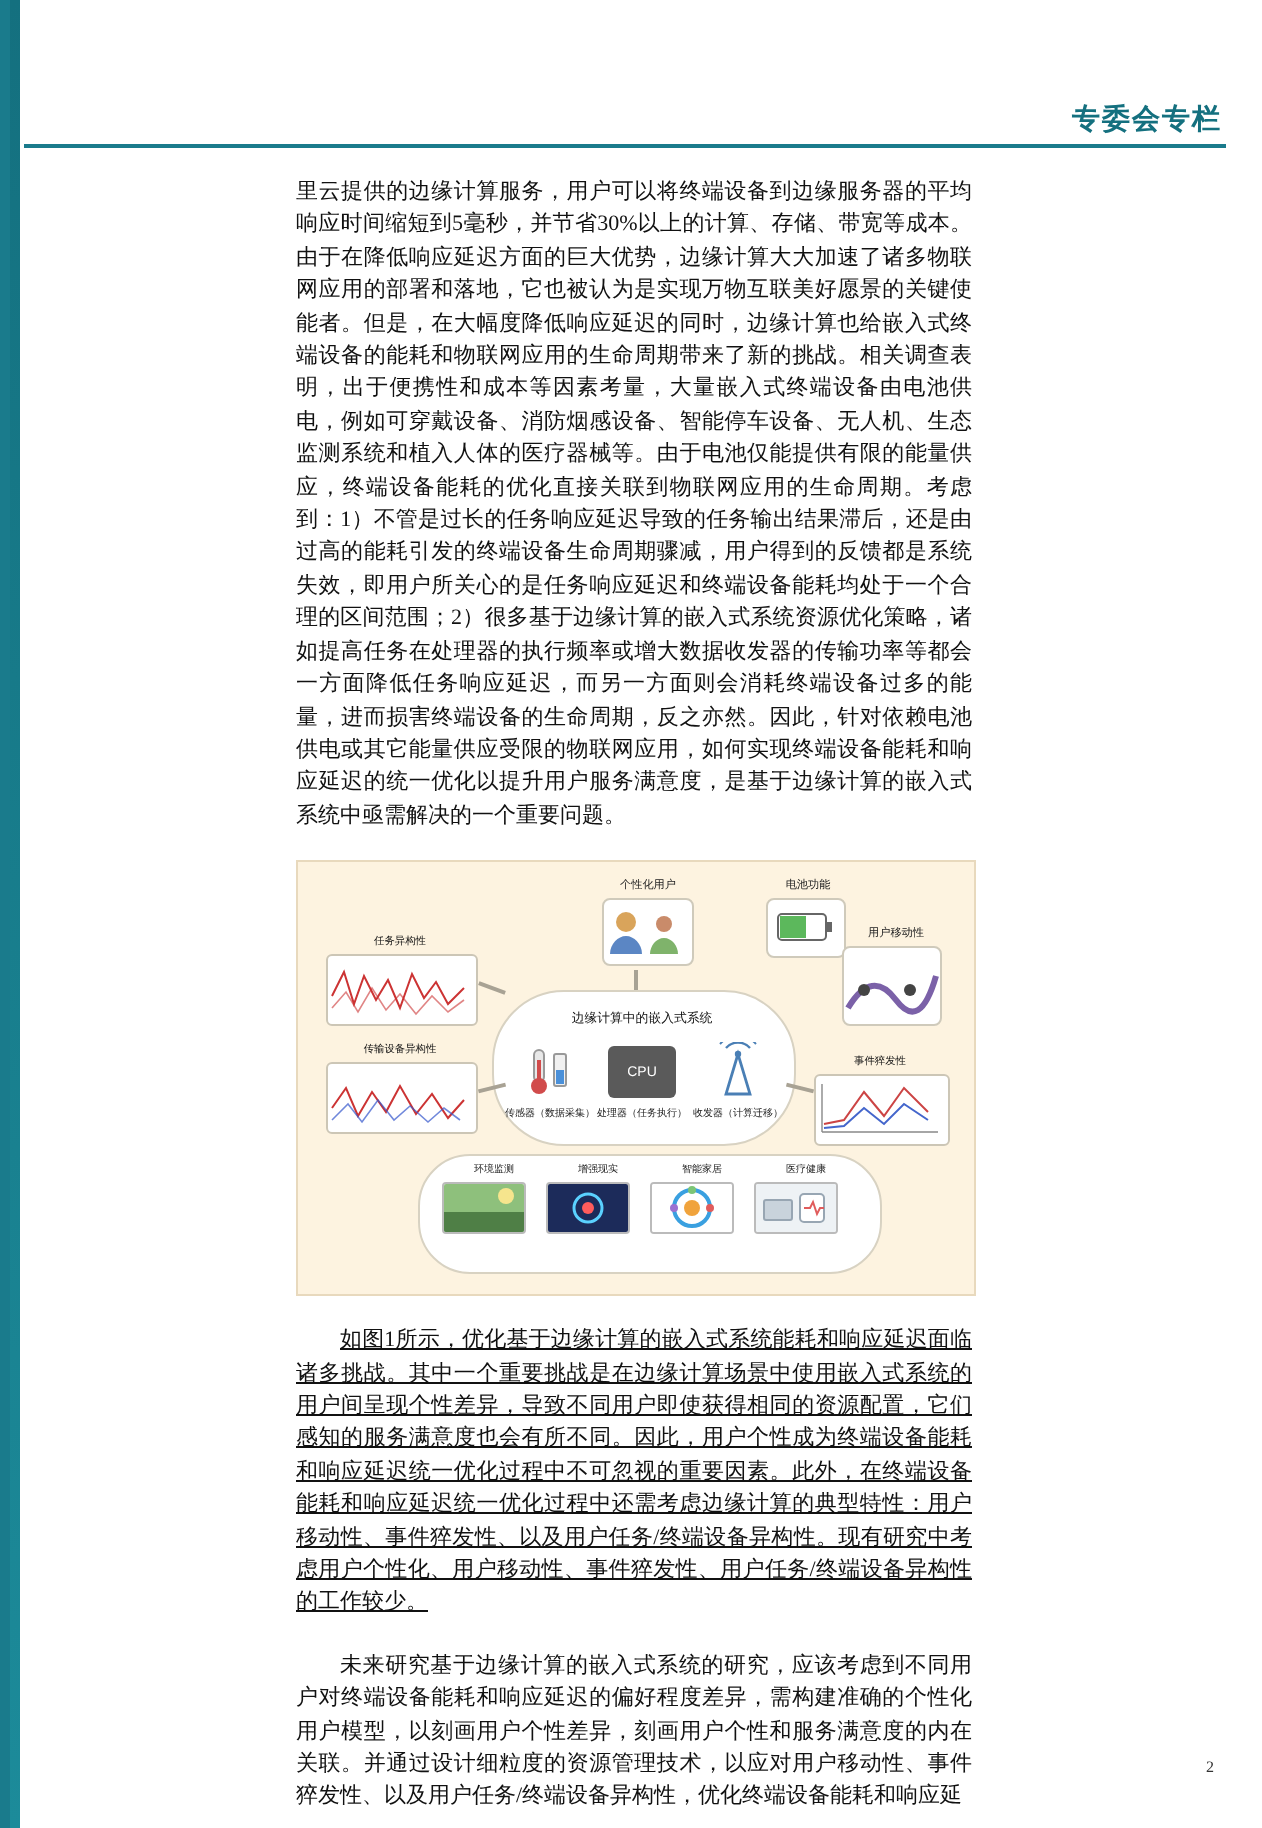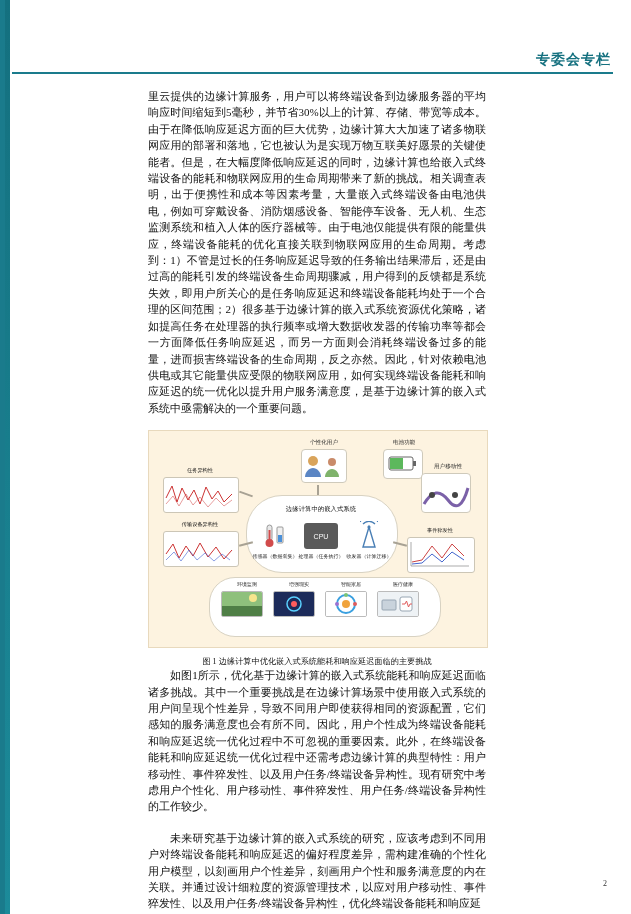--- a/index.html
+++ b/index.html
@@ -402,21 +402,20 @@
             <rect x="22" y="5" width="12" height="14" rx="2" fill="#ffffff" stroke="#98a6b3"></rect>
             <path d="M24 12 h3 l1.5 -3 l2 6 l1.5 -3 h2" stroke="#e05c5c" fill="none" stroke-width="1"></path>
           </svg>
         </div>
 
         <div class="arrow" style="left:90px; top:62px; width:14px; transform:rotate(20deg);"></div>
         <div class="arrow" style="left:90px; top:112px; width:14px; transform:rotate(-14deg);"></div>
         <div class="arrow" style="left:244px; top:112px; width:14px; transform:rotate(14deg);"></div>
         <div class="arrow" style="left:168px; top:54px; width:2px; height:10px;"></div>
       </div>
-      <div class="fig-caption">图 1 边缘计算中优化嵌入式系统能耗和响应延迟面临的主要挑战</div>
     </div>
 
-    <p class="para" style="">如图1所示，优化基于边缘计算的嵌入式系统能耗和响应延迟面临诸多挑战。其中一个重要挑战是在边缘计算场景中使用嵌入式系统的用户间呈现个性差异，导致不同用户即使获得相同的资源配置，它们感知的服务满意度也会有所不同。因此，用户个性成为终端设备能耗和响应延迟统一优化过程中不可忽视的重要因素。此外，在终端设备能耗和响应延迟统一优化过程中还需考虑边缘计算的典型特性：用户移动性、事件猝发性、以及用户任务/终端设备异构性。现有研究中考虑用户个性化、用户移动性、事件猝发性、用户任务/终端设备异构性的工作较少。</p>
+    <p class="para" style="margin-top:14px;text-decoration:underline;">如图1所示，优化基于边缘计算的嵌入式系统能耗和响应延迟面临诸多挑战。其中一个重要挑战是在边缘计算场景中使用嵌入式系统的用户间呈现个性差异，导致不同用户即使获得相同的资源配置，它们感知的服务满意度也会有所不同。因此，用户个性成为终端设备能耗和响应延迟统一优化过程中不可忽视的重要因素。此外，在终端设备能耗和响应延迟统一优化过程中还需考虑边缘计算的典型特性：用户移动性、事件猝发性、以及用户任务/终端设备异构性。现有研究中考虑用户个性化、用户移动性、事件猝发性、用户任务/终端设备异构性的工作较少。</p>
     <p class="para">未来研究基于边缘计算的嵌入式系统的研究，应该考虑到不同用户对终端设备能耗和响应延迟的偏好程度差异，需构建准确的个性化用户模型，以刻画用户个性差异，刻画用户个性和服务满意度的内在关联。并通过设计细粒度的资源管理技术，以应对用户移动性、事件猝发性、以及用户任务/终端设备异构性，优化终端设备能耗和响应延</p>
   </div>
 
   <div class="page-number">2</div>
 </div>
 
 </body></html>

